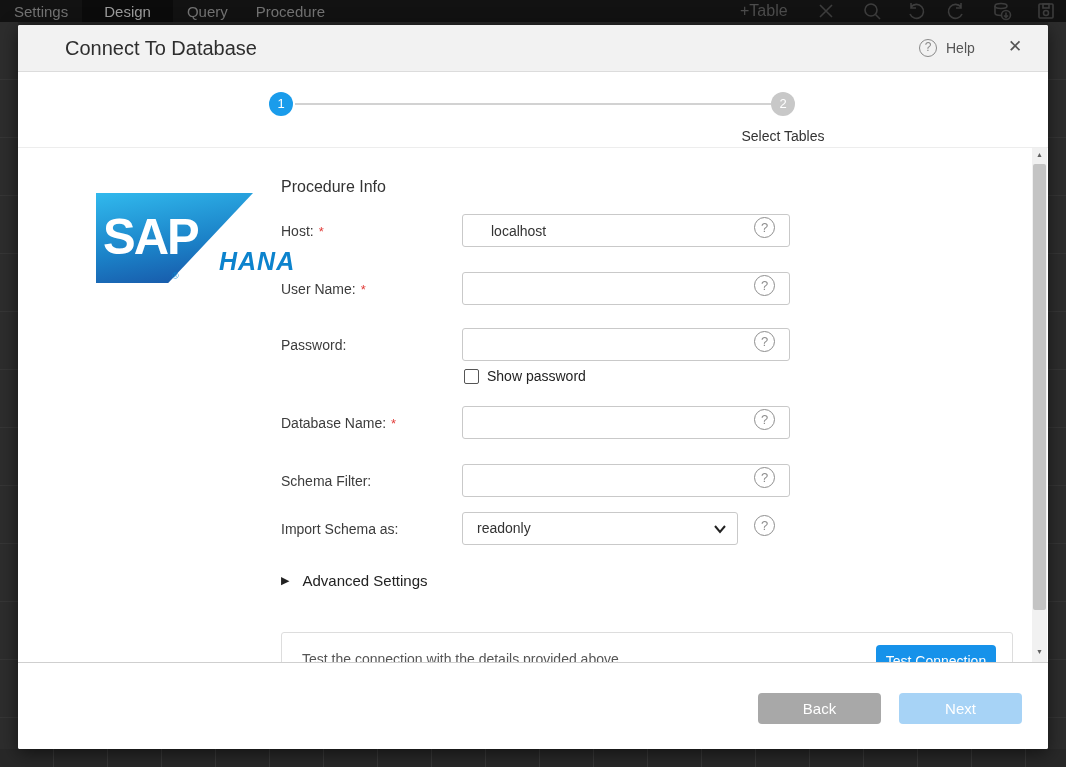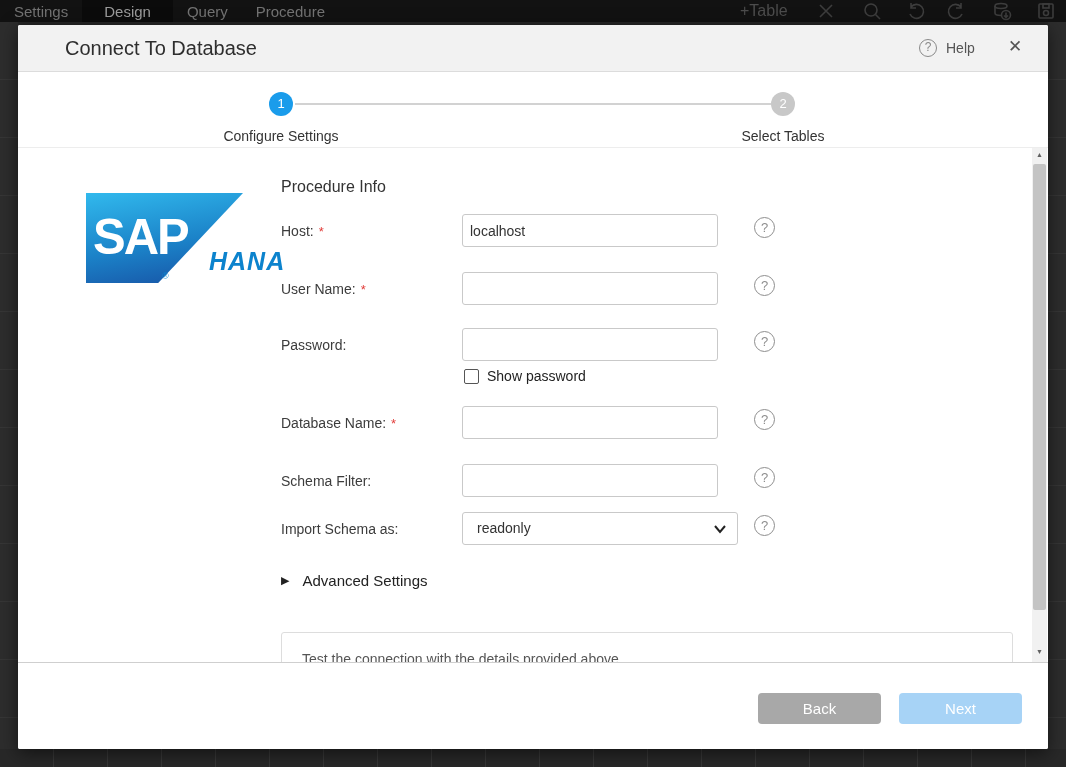--- a/index.html
+++ b/index.html
@@ -41,36 +41,36 @@
   .step-circle.s1 { left:251px; background:#1a9ceb; }
   .step-circle.s2 { left:753px; background:#c8c8c8; }
   .step-label { position:absolute; top:56px; width:220px; text-align:center; font-size:14px; color:#333; }
   .step-label.l1 { left:153px; }
   .step-label.l2 { left:655px; }
 
   
   .content { position:absolute; left:0; top:123px; width:1030px; height:514px; background:#fff; overflow:hidden; }
 
   
-  .logo { position:absolute; left:68px; top:45px; width:157px; height:92px; }
+  .logo { position:absolute; left:78px; top:45px; width:157px; height:92px; }
   .sap-shape { position:absolute; left:0; top:0; width:157px; height:90px;
       background:linear-gradient(170deg,#31b9ed 0%,#1b82c8 55%,#174fa2 100%);
       clip-path:polygon(0 0,100% 0,46% 100%,0 100%); }
   .sap-word { position:absolute; left:7px; top:16px; font-size:49px; font-weight:bold; color:#ffffff;
       letter-spacing:-2px; transform:scaleY(1.02); }
   .hana-word { position:absolute; left:96px; top:54px; font-size:25px; font-weight:bold; font-style:italic;
       color:#0c83cd; letter-spacing:1px;margin-left:27px; }
   .reg-mark { position:absolute; left:76px; top:78px; font-size:9px; color:#0c83cd; }
 
   
   .form-heading { position:absolute; left:263px; top:30px; font-size:16px; color:#333; }
   .f-label { position:absolute; left:263px; font-size:14px; color:#3c3c3c; }
   .f-req { color:#e23c39; margin-left:5px; font-size:13px; }
-  .f-input { position:absolute; left:444px; width:256px; height:33px; border:1px solid #c9c9c9; border-radius:3px;
-      padding:0 7px; font-size:14px; color:#333; font-family:inherit; outline:none; background:#fff; }
+  .f-input { position:absolute; left:444px; width:328px; height:33px; border:1px solid #c9c9c9; border-radius:3px;
+      padding:0 28px; font-size:14px; color:#333; font-family:inherit; outline:none; background:#fff; }
   .f-help { position:absolute; left:736px; width:21px; height:21px; border:1.5px solid #8e8e8e; border-radius:50%;
       color:#8e8e8e; font-size:13px; line-height:19px; text-align:center; cursor:pointer; background:#fff; }
   .selectbox { position:absolute; left:444px; width:276px; height:33px; border:1px solid #c9c9c9; border-radius:3px;
       background:#fff; font-size:14px; color:#333; line-height:31px; padding:0 14px; cursor:pointer; }
   .selectbox svg { position:absolute; right:10px; top:11px; stroke:#222; fill:none; stroke-width:2; }
   .chk-row { position:absolute; left:446px; top:220px; display:flex; align-items:flex-end; }
   .chk { appearance:none; -webkit-appearance:none; width:15px; height:15px; border:1.4px solid #555;
       border-radius:2px; background:#fff; cursor:pointer; }
   .chk-label { margin-left:8px; font-size:14px; color:#222; }
   .advanced { position:absolute; left:263px; top:424px; display:flex; align-items:center; cursor:pointer; }
@@ -152,21 +152,20 @@
       <span class="hdr-help-circle">?</span>
       <span class="hdr-help-label">Help</span>
     </div>
     <div class="hdr-close">✕</div>
   </div>
 
   <div class="wizard">
     <div class="step-line"></div>
     <div class="step-circle s1">1</div>
     <div class="step-circle s2">2</div>
-    <div class="step-label l1">Configure Settings</div>
     <div class="step-label l2">Select Tables</div>
   </div>
 
   <div class="content">
 
     <div class="logo">
       <div class="sap-shape">
         <span class="sap-word">SAP</span>
       </div>
       <span class="hana-word">HANA</span>
@@ -208,20 +207,21 @@
     </div>
     <div class="f-help" style="top:367px">?</div>
 
     <div class="advanced">
       <span class="adv-caret">▶</span>
       <span class="adv-label">Advanced Settings</span>
     </div>
 
     <div class="test-box">
       <span class="test-note">Test the connection with the details provided above</span>
+      <button class="test-btn">Test Connection</button>
     </div>
 
     <div class="sb">
       <div class="sb-arrow sb-up">▲</div>
       <div class="sb-thumb"></div>
       <div class="sb-arrow sb-down">▼</div>
     </div>
   </div>
 
   <div class="dlg-footer">

